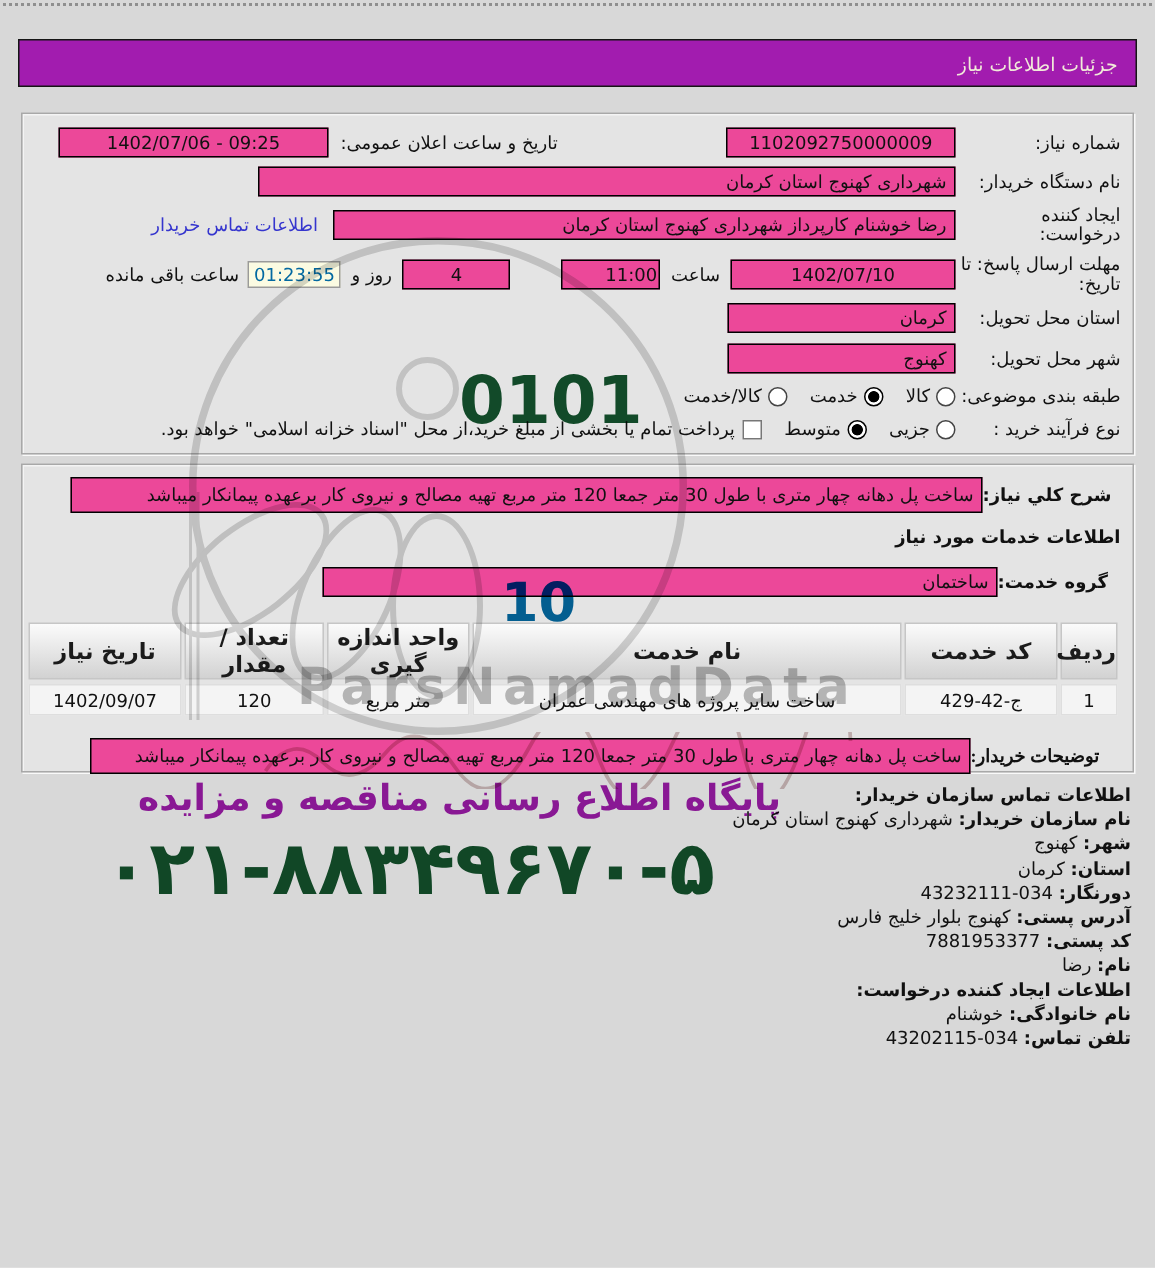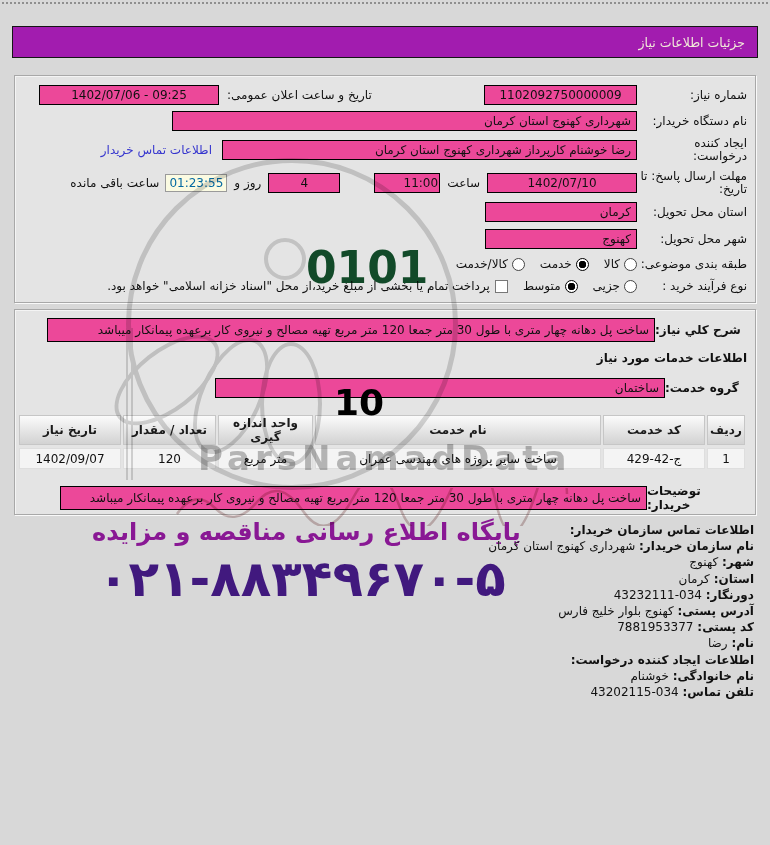--- a/index.html
+++ b/index.html
@@ -33,39 +33,39 @@
   .radio { width:13px; height:13px; border:1px solid #444; border-radius:50%; background:#fff;
            flex-shrink:0; margin-left:4px; }
   .radio.checked { border-color:#000; background:radial-gradient(circle at 50% 50%, #000 0 3.5px, #fff 4px); }
   .optlabel { margin-left:15px; white-space:nowrap; }
   .checkbox { width:13px; height:13px; border:1px solid #777; background:#fff; flex-shrink:0; margin-left:5px; }
 
   .heading { font-weight:bold; }
 
   table.svc { border-collapse:separate; border-spacing:2px 3px; width:714px; table-layout:fixed; }
   table.svc th { height:21px; background:linear-gradient(#fbfbfb,#d2d2d2); border:1px solid #c6c6c6;
-                 font-weight:bold; font-size:12px; color:#1b1b1b; }
+                 font-weight:bold; font-size:15px; color:#1b1b1b; }
   table.svc td { height:21px; background:#f4f4f4; border:1px solid #dedede; font-size:12px; text-align:center;
                  white-space:nowrap; overflow:hidden; }
 
   .contact { position:absolute; top:522px; right:16px; left:16px; text-align:right; line-height:16.2px; }
   .cline .lbl { font-weight:bold; }
   .cline .val { font-weight:normal; }
 
   
   .wm { position:absolute; pointer-events:none; mix-blend-mode:multiply; }
   .wm-brand { top:438px; left:198px; font-size:34px; font-weight:bold; letter-spacing:5px;
               color:#bcbcbc; direction:ltr; }
   .wm-slogan { top:518px; left:92px; font-size:24px; font-weight:bold; color:#a21caf; letter-spacing:1px; }
-  .wm-phone { top:550px; left:98px; font-size:50px; font-weight:bold; color:#4c1d95; letter-spacing:4px; direction:ltr; }
+  .wm-phone { top:550px; left:69px; font-size:50px; font-weight:bold; color:#14532d; letter-spacing:4px; direction:ltr; }
   .wm-logo { top:150px; left:118px; width:360px; height:380px; }
   .wm-logo .ring { position:absolute; left:8px; top:8px; width:332px; height:332px; border:5px solid #d7d7d7; border-radius:50%; }
   .wm-logo .ring2 { position:absolute; left:146px; top:88px; width:42px; height:42px; border:4px solid #d9d9d9; border-radius:50%; }
   .wm-logo .digits { position:absolute; left:188px; top:92px; font-size:44px; font-weight:bold; color:#14532d; direction:ltr; }
-  .wm-logo .digits2 { position:absolute; left:216px; top:232px; font-size:36px; font-weight:bold; color:#000000; direction:ltr; }
+  .wm-logo .digits2 { position:absolute; left:216px; top:232px; font-size:36px; font-weight:bold; color:#0369a1; direction:ltr; }
   .wm-logo .petal { position:absolute; width:62px; height:124px; border:4px solid #d6d6d6; border-radius:50%; }
   .wm-logo .p1 { left:18px; top:168px; transform:rotate(52deg); }
   .wm-logo .p2 { left:82px; top:184px; transform:rotate(24deg); }
   .wm-logo .p3 { left:142px; top:192px; }
   .wm-logo .dline { position:absolute; left:8px; top:178px; width:7px; height:152px;
                     border-left:2px solid #d8d8d8; border-right:2px solid #d8d8d8; }
   .wm-script { top:488px; left:172px; }
 </style>
 </head>
 <body>
@@ -180,21 +180,21 @@
           <td dir="ltr">429-42-ج</td>
           <td>ساخت سایر پروژه های مهندسی عمران</td>
           <td>متر مربع</td>
           <td dir="ltr">120</td>
           <td dir="ltr">1402/09/07</td>
         </tr>
       </tbody>
     </table>
 
     <div class="frow" style="margin-top:12px;">
-      <span class="blabel" style="width:100px;">توضیحات خریدار:</span>
+      <span class="blabel" style="width:100px;font-family:Liberation Serif, serif;">توضیحات خریدار:</span>
       <div class="ibox" style="width:587px; height:24px;">ساخت پل دهانه چهار متری با طول 30 متر جمعا 120 متر مربع تهیه مصالح و نیروی کار برعهده پیمانکار میباشد</div>
     </div>
   </div>
 
   <div class="contact">
     <div class="cline"><span class="lbl">اطلاعات تماس سازمان خریدار:</span></div>
     <div class="cline"><span class="lbl">نام سازمان خریدار:</span> <span class="val">شهرداری کهنوج استان کرمان</span></div>
     <div class="cline"><span class="lbl">شهر:</span> <span class="val">کهنوج</span></div>
     <div class="cline"><span class="lbl">استان:</span> <span class="val">کرمان</span></div>
     <div class="cline"><span class="lbl">دورنگار:</span> <span class="val" dir="ltr">43232111-034</span></div>

